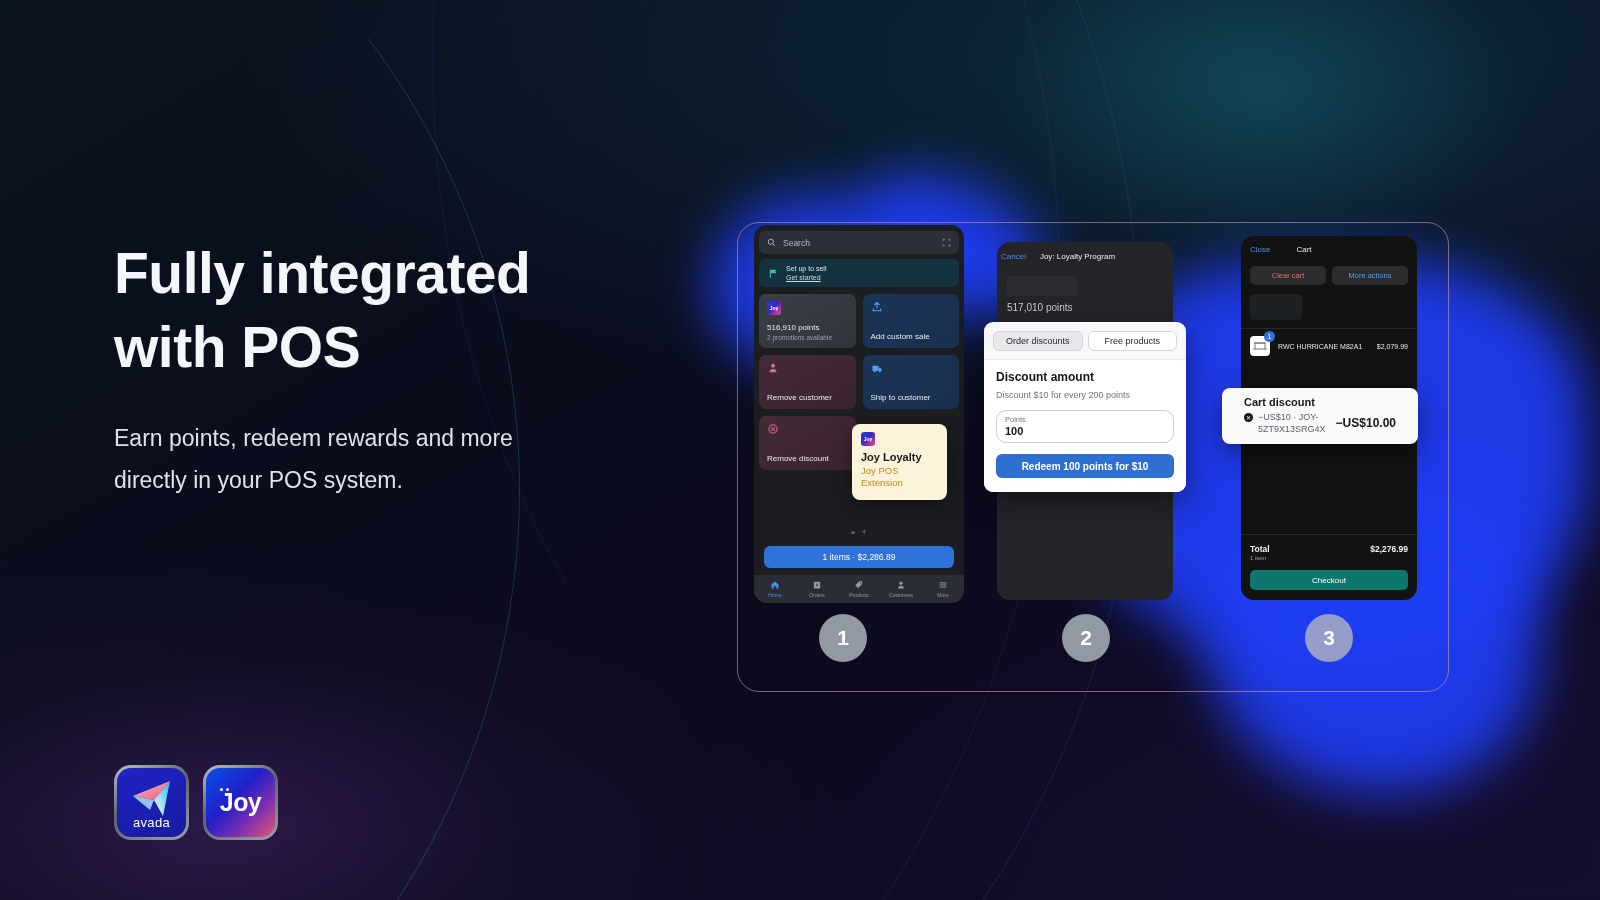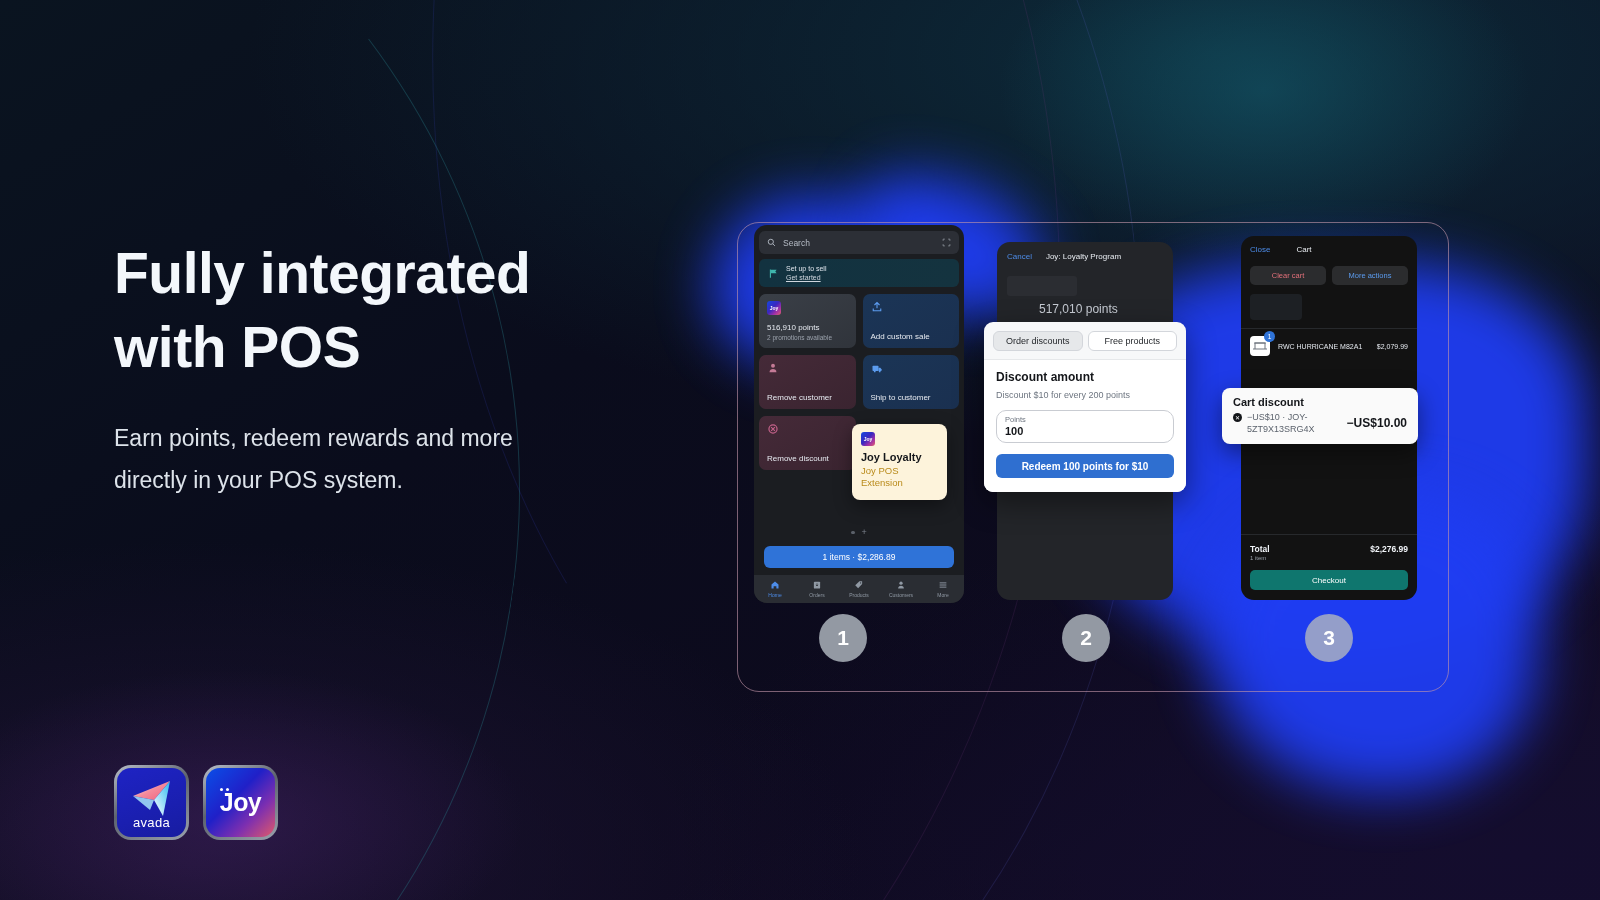--- a/index.html
+++ b/index.html
@@ -130,25 +130,25 @@
     font-size:8.5px; color:#fff;
   }
   .tabbar {
     height:28px; background:#2a2d33; margin:0 -5px; display:flex; align-items:center;
   }
   .tab { flex:1; display:flex; flex-direction:column; align-items:center; gap:2px; }
   .tab-label { font-size:5px; color:#9099a4; }
   .tab.active .tab-label { color:#4d8ce8; }
 
   
-  .p2-head { height:28px; display:flex; align-items:center; padding:0 10px; gap:14px; }
+  .p2-head { height:28px; display:flex; align-items:center; padding:0 4px; gap:14px; }
   .p2-cancel { font-size:8px; color:#4d8ce8; }
   .p2-title { font-size:8px; color:#e8ecf1; }
   .p2-points-box { height:20px; width:70px; background:#2b2d32; margin:6px 0 0 10px; border-radius:3px; }
-  .p2-points { font-size:12px; color:#c7ccd4; padding:6px 0 0 10px;margin-left:32px; }
+  .p2-points { font-size:10px; color:#c7ccd4; padding:6px 0 0 10px; }
 
   
   .modal {
     position:absolute; left:247px; top:100px; width:202px;
     background:#f7f8f9; border-radius:9px; box-shadow:0 10px 30px rgba(0,0,0,.45);
     overflow:hidden;
   }
   .modal-tabs { display:flex; gap:5px; padding:9px 9px 8px; }
   .mtab {
     flex:1; height:20px; border-radius:6px; font-size:9px;
@@ -202,21 +202,21 @@
   .tot-val { font-size:8.5px; font-weight:700; color:#f0f3f7; }
   .checkout {
     margin:9px 9px 0; height:20px; border-radius:5px; background:#0f766e;
     display:flex; align-items:center; justify-content:center; font-size:8px; color:#fff;
   }
   .spacer { flex:1; }
 
   
   .callout {
     position:absolute; left:485px; top:166px; width:196px;
-    background:#fafafa; border-radius:8px; padding:8px 11px 9px;
+    background:#fafafa; border-radius:8px; padding:8px 22px 9px;
     box-shadow:0 8px 24px rgba(0,0,0,.45);
   }
   .callout-h { font-size:11px; font-weight:700; color:#14161a; }
   .callout-row { display:flex; align-items:flex-start; gap:5px; margin-top:3px; }
   .callout-x {
     width:9px; height:9px; border-radius:50%; background:#14161a; color:#fff;
     font-size:6px; display:flex; align-items:center; justify-content:center;
     flex:0 0 auto; margin-top:2px;
   }
   .callout-sub { font-size:9px; color:#5c636d; line-height:1.35; flex:1; }

